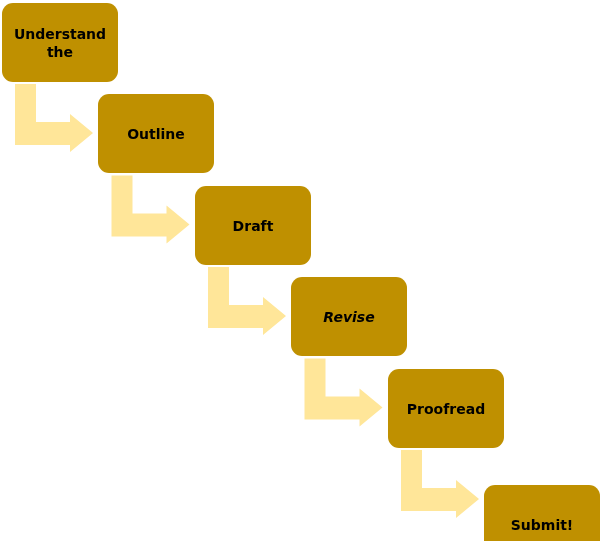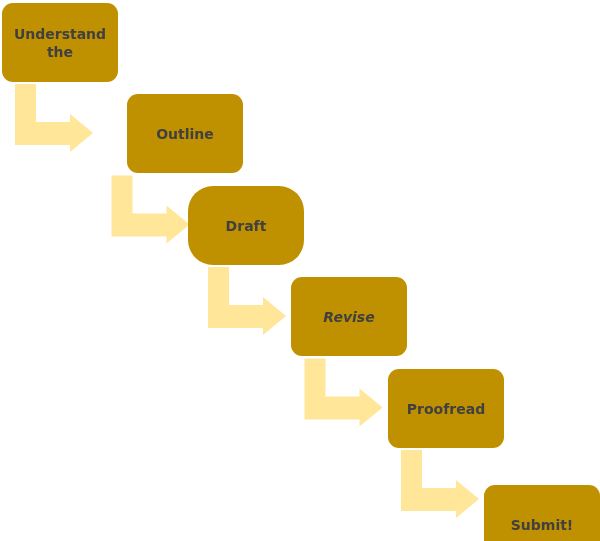--- a/index.html
+++ b/index.html
@@ -1,21 +1,21 @@
 <!DOCTYPE html>
 <html><head>
 <meta charset="utf-8">
 <style>
   html, body { margin: 0; padding: 0; background: #ffffff; }
   body { width: 600px; height: 541px; position: relative; overflow: hidden; font-family: "DejaVu Sans", sans-serif; }
   .step {
     position: absolute; width: 116px; height: 79px;
     background: #bf9000; border-radius: 11px;
     display: flex; align-items: center; justify-content: center; text-align: center;
-    color: #404040; font-weight: bold; font-size: 14px; line-height: 18px;
+    color: #000000; font-weight: bold; font-size: 14px; line-height: 18px;
     box-sizing: border-box; padding: 0 4px;
   }
   svg.arrows { position: absolute; left: 0; top: 0; }
 </style>
 </head>
 <body>
 
 <svg class="arrows" width="600" height="541">
     <polygon points="15,84 36,84 36,122 70,122 70,114 93,133 70,152 70,145 15,145" fill="#ffe699"></polygon>
     <polygon points="111.5,175.5 132.5,175.5 132.5,213.5 166.5,213.5 166.5,205.5 189.5,224.5 166.5,243.5 166.5,236.5 111.5,236.5" fill="#ffe699"></polygon>
@@ -23,24 +23,24 @@
     <polygon points="304.5,358.5 325.5,358.5 325.5,396.5 359.5,396.5 359.5,388.5 382.5,407.5 359.5,426.5 359.5,419.5 304.5,419.5" fill="#ffe699"></polygon>
     <polygon points="401,450 422,450 422,488 456,488 456,480 479,499 456,518 456,511 401,511" fill="#ffe699"></polygon>
   </svg>
 
 <div class="step" style="left:2px;top:3px;">
   <span>
     <span>Understand</span><br>
     <span>the</span><br>
   </span>
 </div>
-<div class="step" style="left:98px;top:94px;margin-left:29px;">
+<div class="step" style="left:98px;top:94px;">
   <span>Outline</span>
 </div>
-<div class="step" style="left:188px;top:186px;border-radius:25px;">
+<div class="step" style="left:195px;top:186px;">
   <span>Draft</span>
 </div>
 <div class="step" style="left:291px;top:277px;font-style:italic;">
   <span>Revise</span>
 </div>
 <div class="step" style="left:388px;top:369px;">
   <span>Proofread</span>
 </div>
 <div class="step" style="left:484px;top:485px;">
   <span>Submit!</span>

